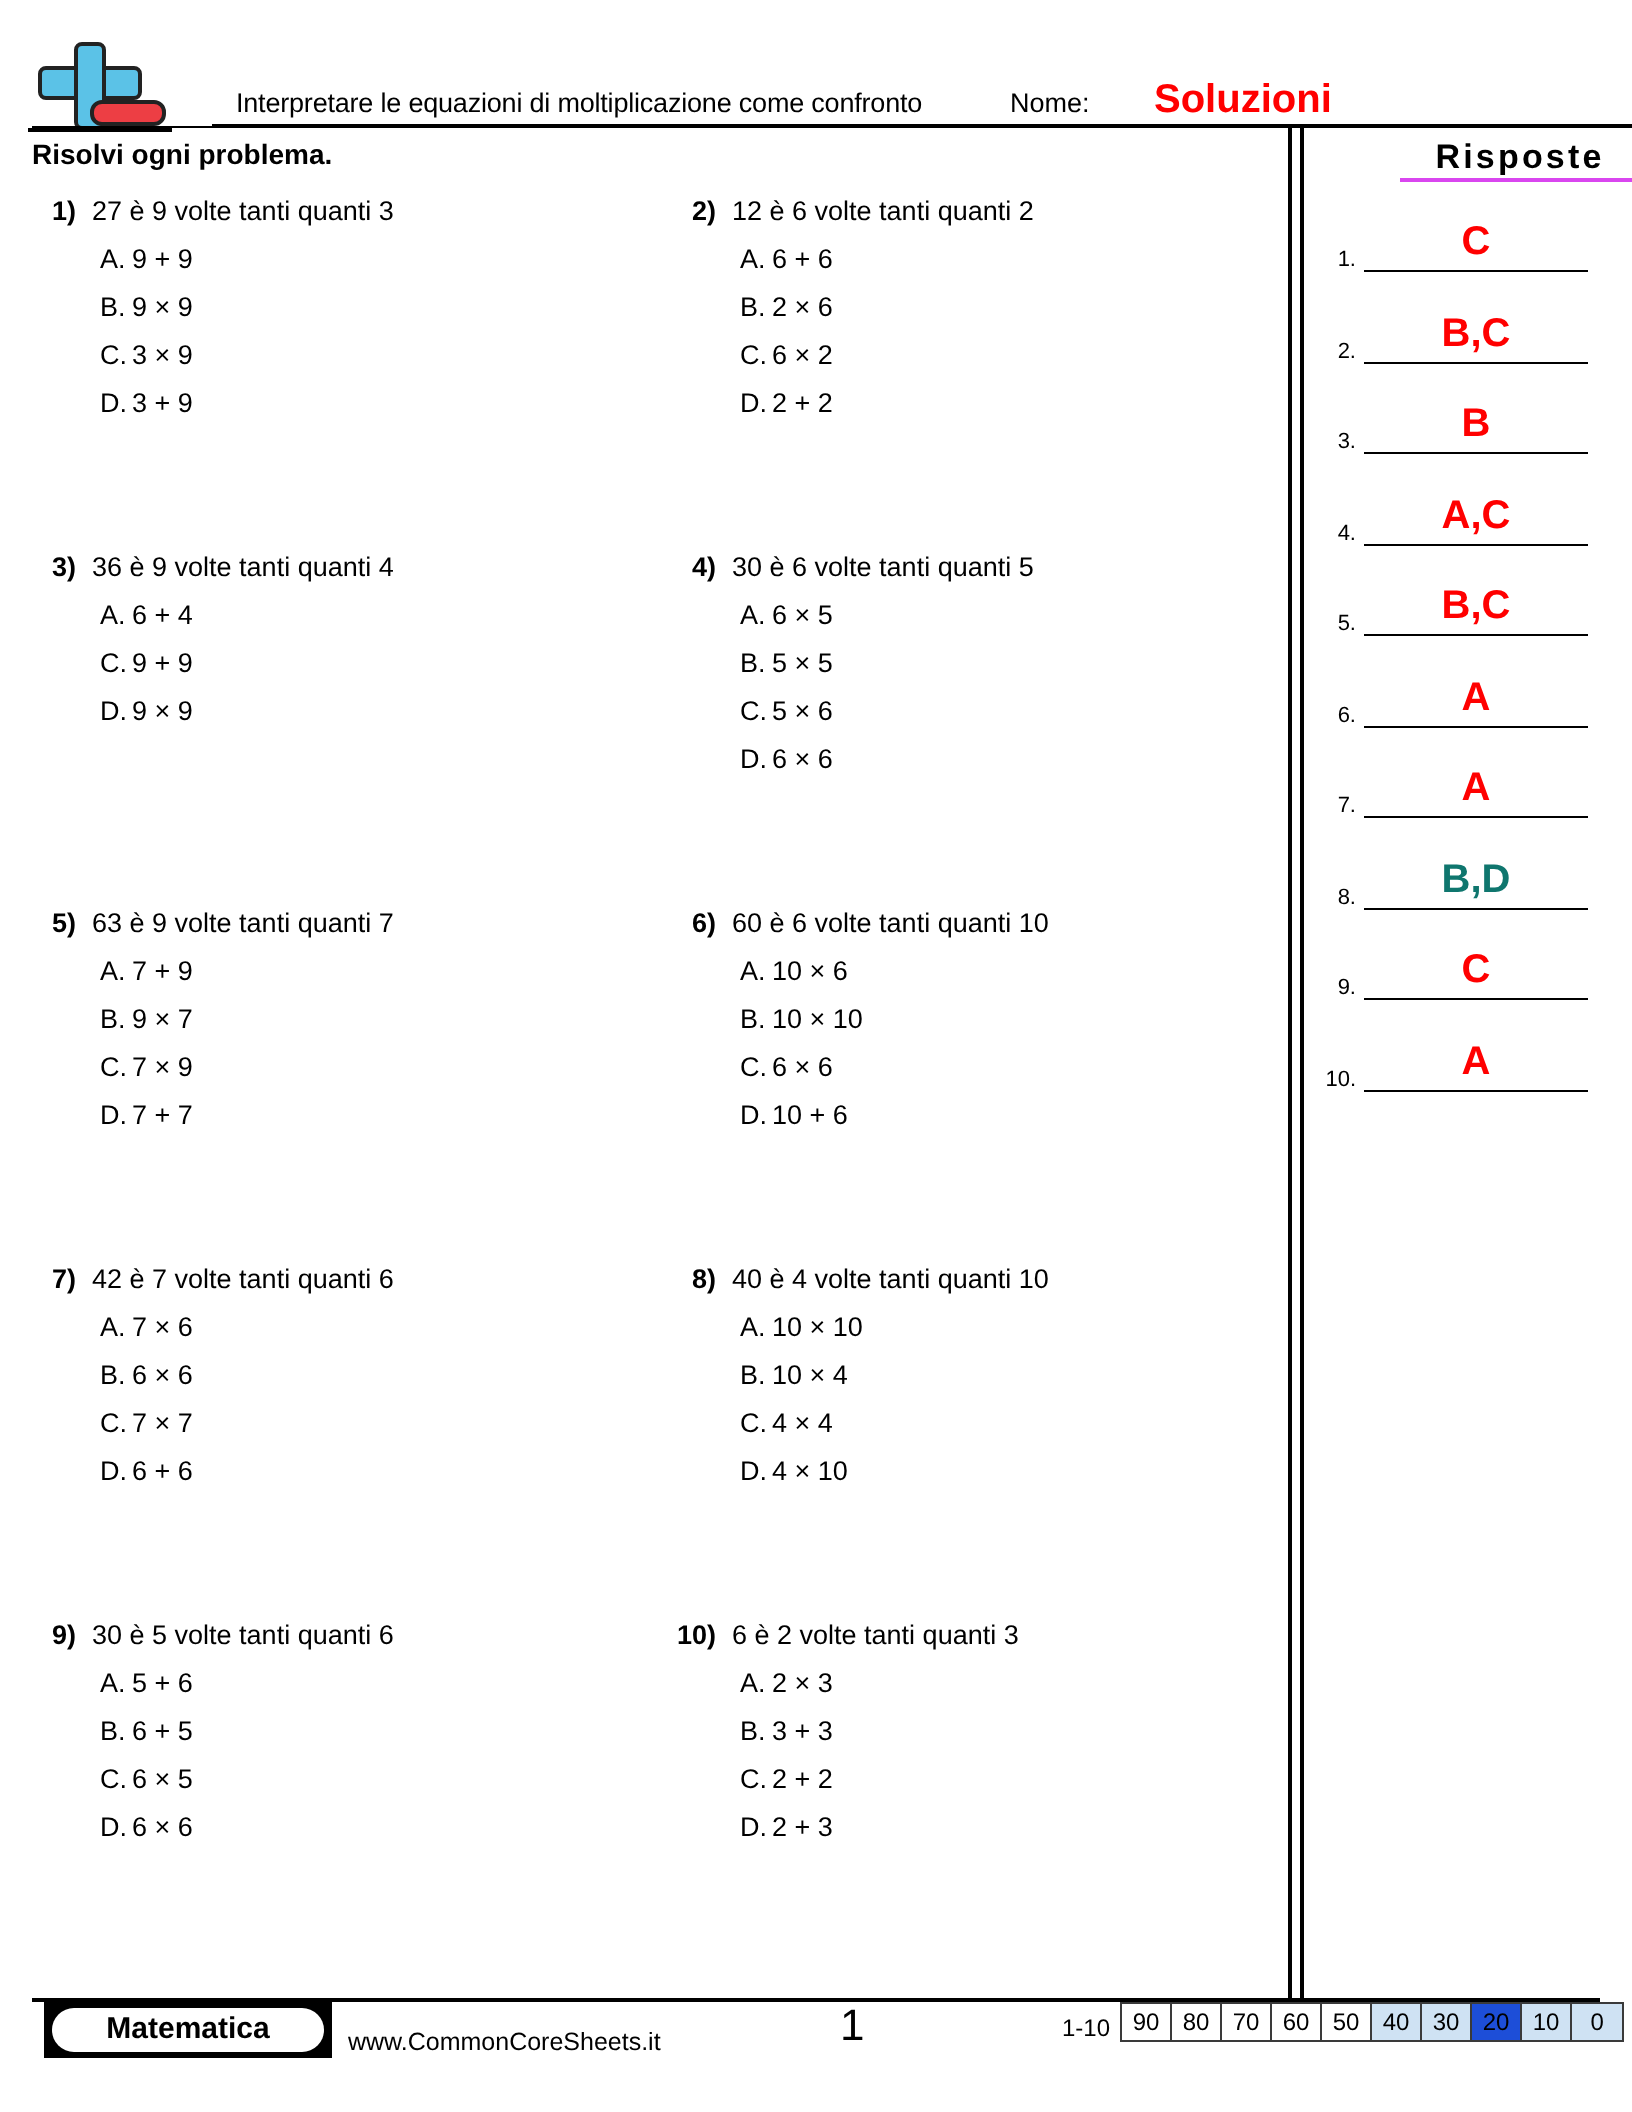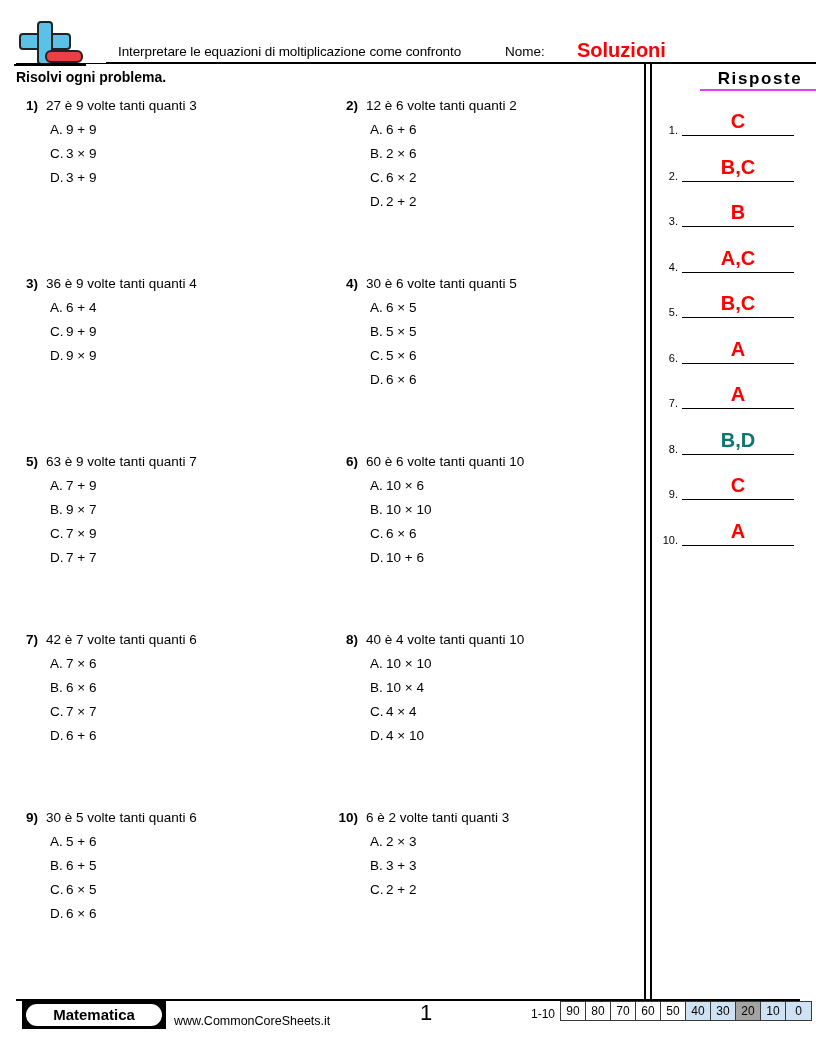--- a/index.html
+++ b/index.html
@@ -373,20 +373,21 @@
 <div class="divider-inner"></div>
 
 <div class="problems">
   <div class="prob-col left" id="prob-col-left">
       <div class="problem" style="top: 0px;">
         <div class="prob-head">
           <div class="prob-num">1)</div>
           <div class="prob-text">27 è 9 volte tanti quanti 3</div>
         </div>
         <div class="choice"><span class="ch-letter">A.</span><span>9 + 9</span></div>
+        <div class="choice"><span class="ch-letter">B.</span><span>9 × 9</span></div>
         <div class="choice"><span class="ch-letter">C.</span><span>3 × 9</span></div>
         <div class="choice"><span class="ch-letter">D.</span><span>3 + 9</span></div>
       </div>
       <div class="problem" style="top: 178px;">
         <div class="prob-head">
           <div class="prob-num">3)</div>
           <div class="prob-text">36 è 9 volte tanti quanti 4</div>
         </div>
         <div class="choice"><span class="ch-letter">A.</span><span>6 + 4</span></div>
         <div class="choice"><span class="ch-letter">C.</span><span>9 + 9</span></div>
@@ -465,20 +466,21 @@
         <div class="choice"><span class="ch-letter">D.</span><span>4 × 10</span></div>
       </div>
       <div class="problem" style="top: 712px;">
         <div class="prob-head">
           <div class="prob-num">10)</div>
           <div class="prob-text">6 è 2 volte tanti quanti 3</div>
         </div>
         <div class="choice"><span class="ch-letter">A.</span><span>2 × 3</span></div>
         <div class="choice"><span class="ch-letter">B.</span><span>3 + 3</span></div>
         <div class="choice"><span class="ch-letter">C.</span><span>2 + 2</span></div>
+        <div class="choice"><span class="ch-letter">D.</span><span>2 + 3</span></div>
       </div>
     </div>
 </div>
 
 <div class="answers">
   <div class="answers-title">Risposte</div>
   <div id="answers-rows">
       <div class="ans-row" style="top: 38px;">
         <div class="ans-num">1.</div>
         <div class="ans-val" style="color: rgb(255, 0, 0);">C</div>
@@ -546,17 +548,17 @@
 <div class="scale">
   <div class="scale-label">1-10</div>
   <div class="scale-cells" id="scale-cells">
       <div class="scale-cell">90</div>
       <div class="scale-cell">80</div>
       <div class="scale-cell">70</div>
       <div class="scale-cell">60</div>
       <div class="scale-cell">50</div>
       <div class="scale-cell hl" style="background: rgb(207, 226, 243);">40</div>
       <div class="scale-cell hl" style="background: rgb(207, 226, 243);">30</div>
-      <div class="scale-cell hl" style="background: #a3a3a3;">20</div>
+      <div class="scale-cell hl" style="background: #1d4ed8;">20</div>
       <div class="scale-cell hl" style="background: rgb(207, 226, 243);">10</div>
       <div class="scale-cell hl" style="background: rgb(207, 226, 243);">0</div>
     </div>
 </div>
 
 </body></html>

